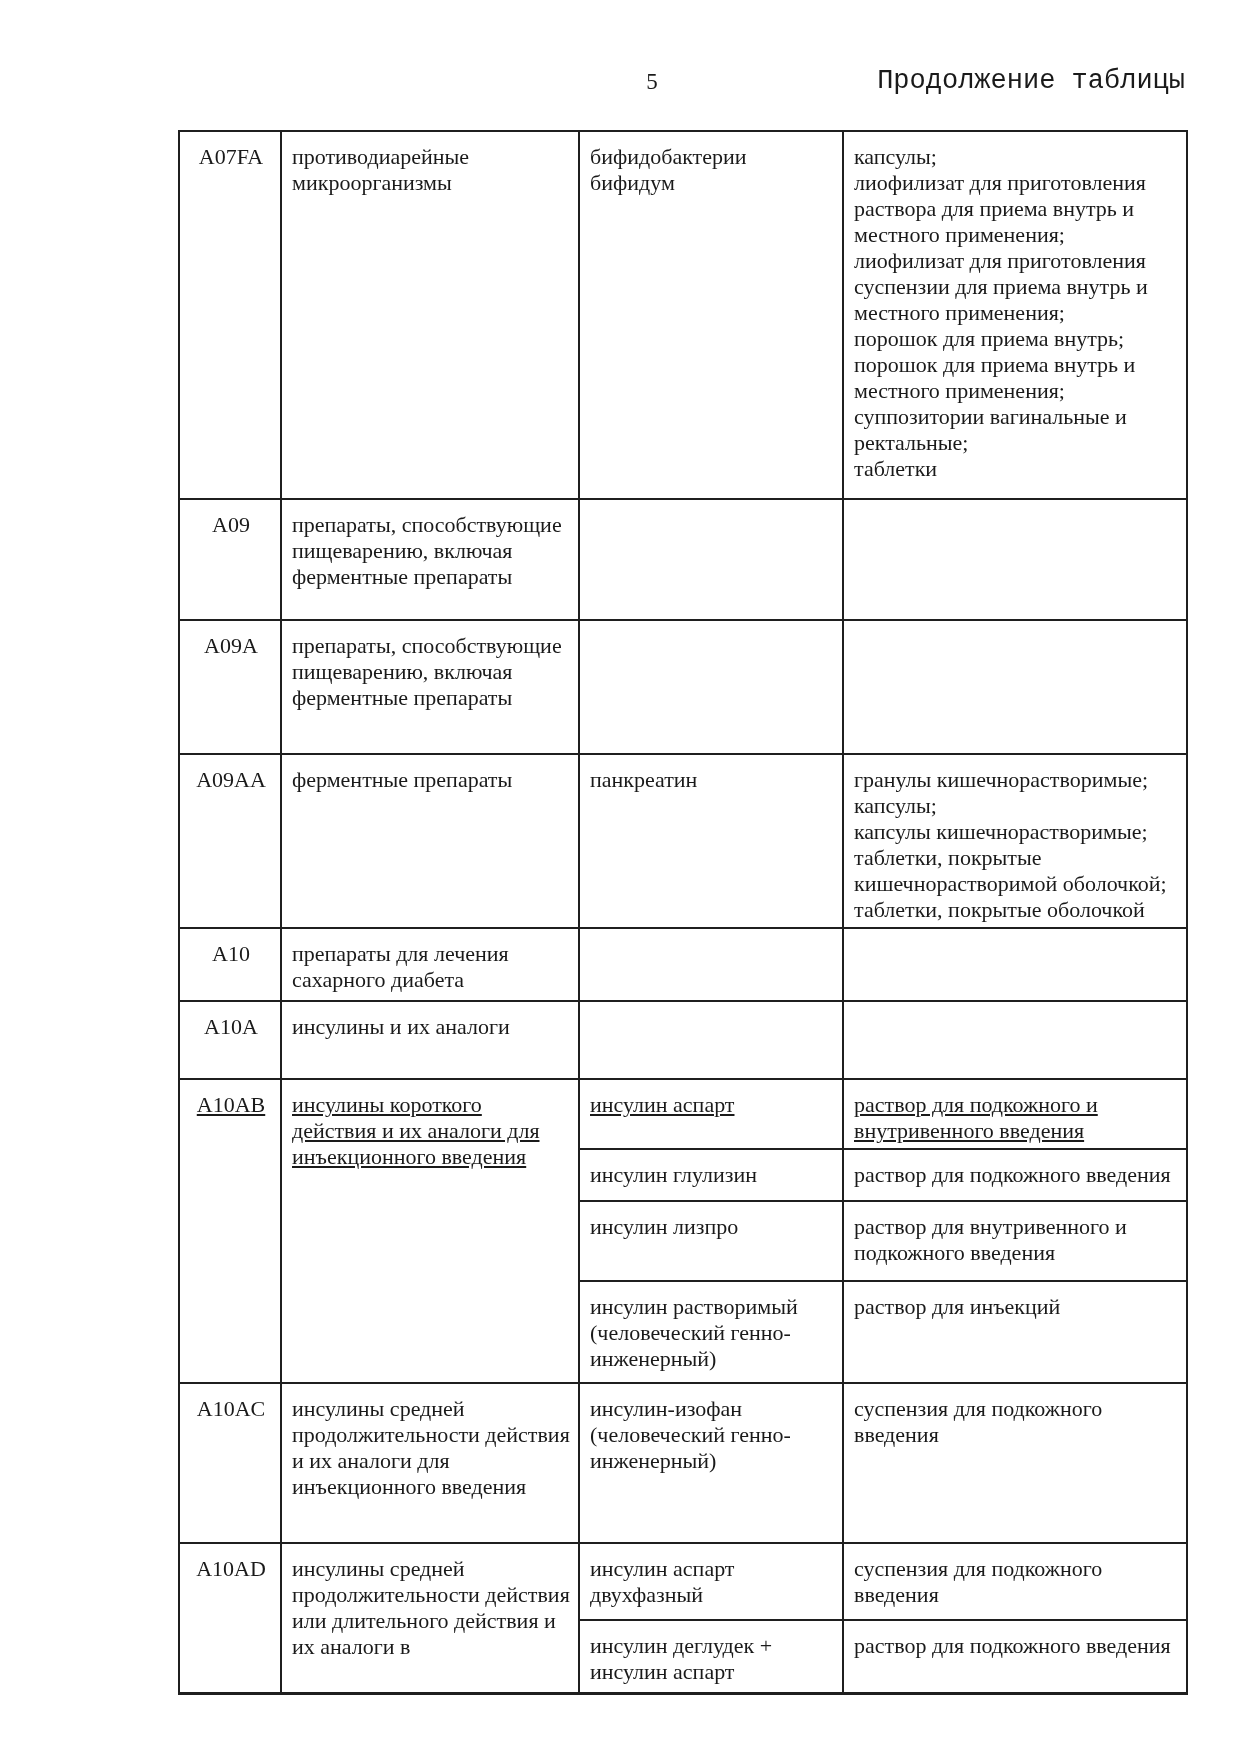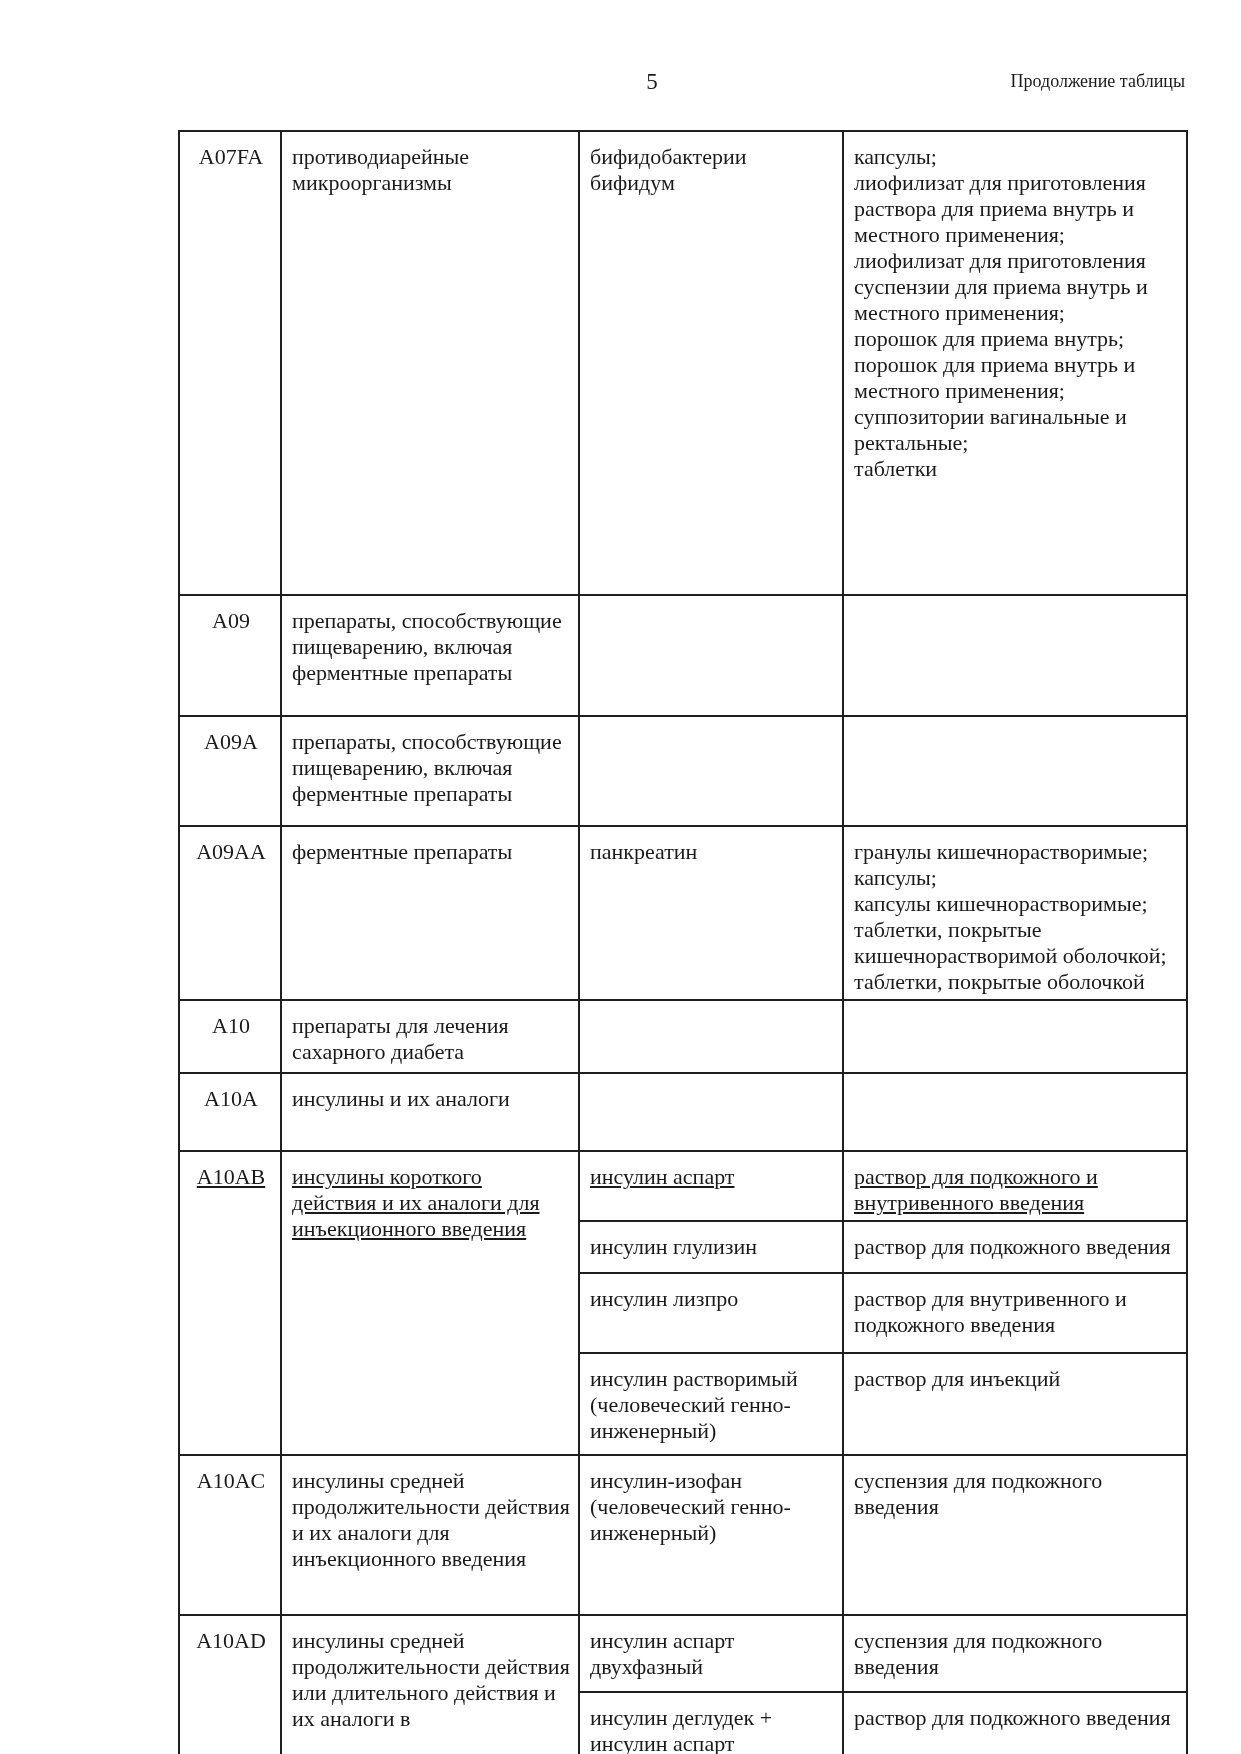--- a/index.html
+++ b/index.html
@@ -19,23 +19,24 @@
     left: 628px;
     width: 48px;
     text-align: center;
     font-size: 23px;
     line-height: 27px;
   }
   .cont-label {
     position: absolute;
     top: 68px;
     right: 56px;
-    font-size: 18px;
+    font-size: 27px;
     line-height: 27px;
     text-align: right;
+    font-family: Liberation Mono, monospace;
   }
   table.atc {
     position: absolute;
     left: 178px;
     top: 130px;
     width: 1008px;
     border-collapse: collapse;
     table-layout: fixed;
     border: 2px solid #1f1f1f;
     border-bottom-width: 3px;
@@ -52,23 +53,23 @@
   td.code {
     text-align: center;
     padding-left: 2px;
     padding-right: 2px;
     font-variant-numeric: lining-nums;
   }
   td.group { padding-right: 10px; }
   td.drug  { padding-right: 20px; }
   td.forms { white-space: pre-line; padding-right: 8px; margin-left: 23px; }
   
-  tr.r0  { height: 464px; }
+  tr.r0  { height: 368px; }
   tr.r1  { height: 121px; }
-  tr.r2  { height: 110px; }
+  tr.r2  { height: 134px; }
   tr.r3  { height: 165px; }
   tr.r4  { height: 73px; padding-left: 40px;  }
   tr.r5  { height: 78px;  }
   tr.r6a { height: 68px; text-decoration: underline;  }
   tr.r6b { height: 52px;  }
   tr.r6c { height: 80px;  }
   tr.r6d { height: 102px; }
   tr.r7  { height: 160px; }
   tr.r8a { height: 77px;  }
   tr.r8b { height: 73px;  }

